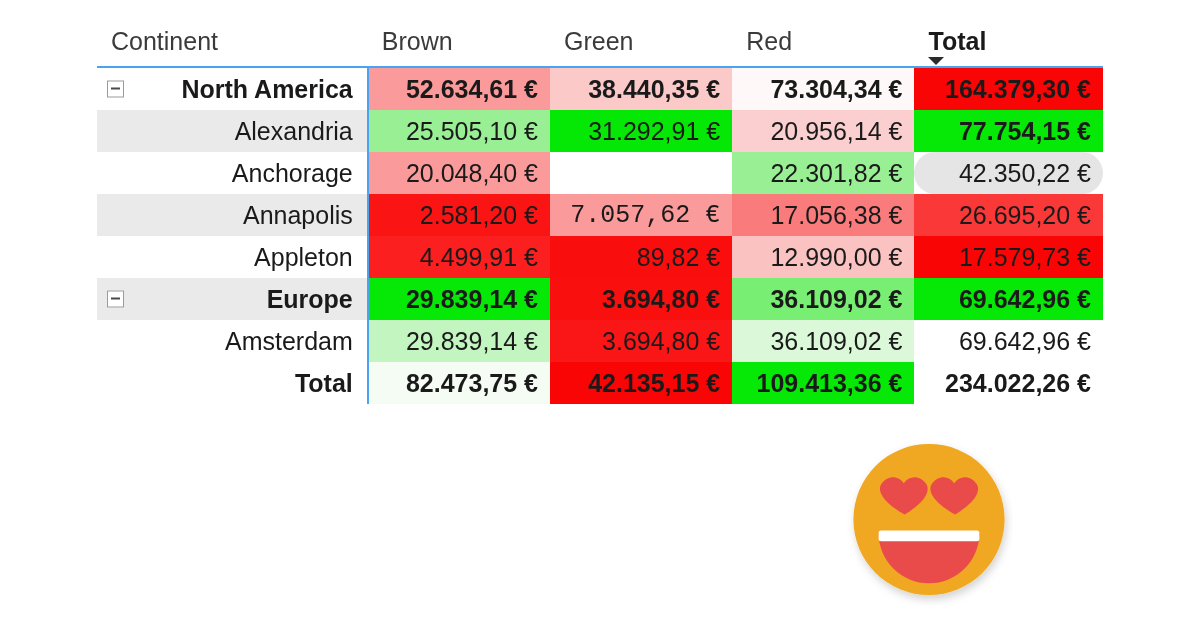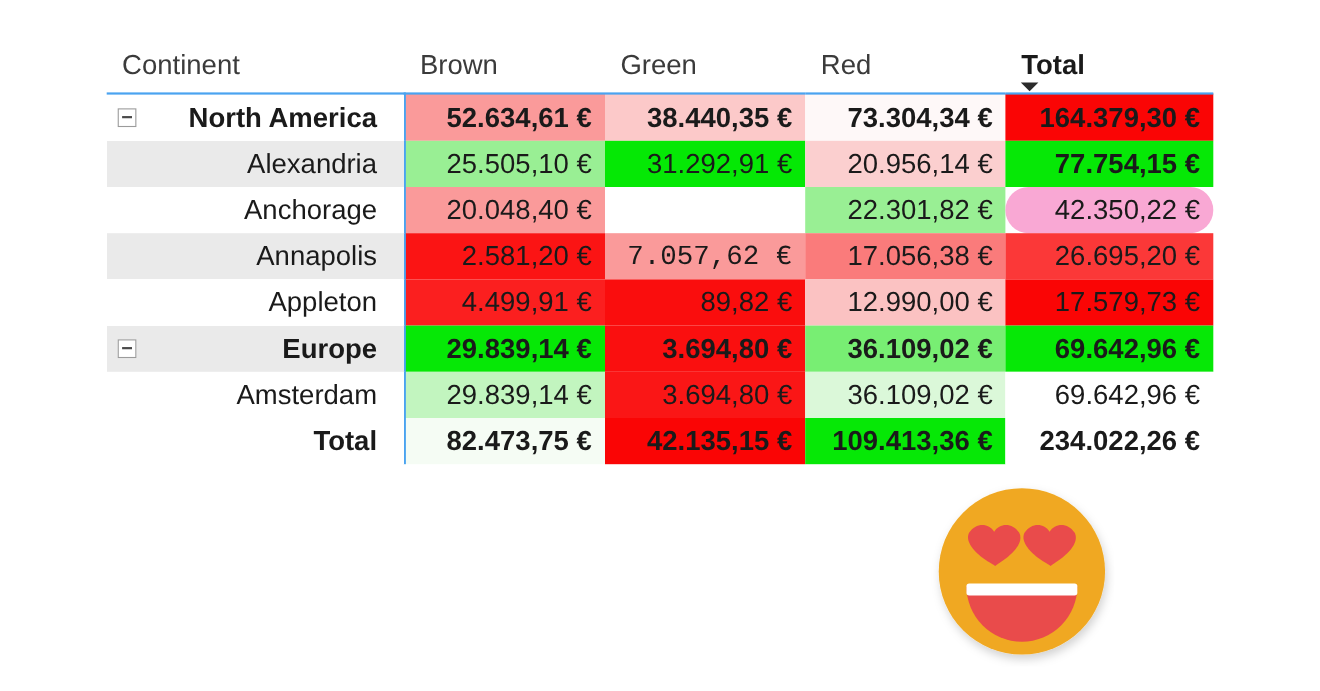--- a/index.html
+++ b/index.html
@@ -13,21 +13,21 @@
     position: relative;
     overflow: hidden;
     font-family: "Liberation Sans", sans-serif;
     -webkit-font-smoothing: antialiased;
   }
 
   
   #matrix-visual {
     position: absolute;
     left: 97px;
-    top: 22px;
+    top: 4px;
     width: 1006px;
   }
 
   table.matrix {
     border-collapse: collapse;
     width: 1006px;
     table-layout: fixed;
   }
 
   table.matrix col.c-rowhdr { width: 260px; }
@@ -67,21 +67,21 @@
     height: 42px;
     padding: 0 12px;
     white-space: nowrap;
     color: #1a1a1a;
   }
   tbody tr.r-stripe td.rowhdr { background: #eaeaea; }
   tbody tr td.rowhdr {
     text-align: right;
     background: #ffffff;
     position: relative;
-    padding-right: 24px;
+    padding-right: 14px;
     border-right: 2px solid #4aa3f0;
   }
   tbody tr.r-group td.rowhdr { font-weight: bold; }
   tbody tr.r-grandtotal td.rowhdr { font-weight: bold; background: #ffffff; }
 
   tbody tr.r-first td { border-top: 2px solid #4aa3f0; }
 
   td.num {
     text-align: right;
     font-variant-numeric: tabular-nums;
@@ -166,21 +166,21 @@
           <td class="num" style="background: rgb(153, 239, 148);"><span>25.505,10 €</span></td>
           <td class="num" style="background: rgb(5, 232, 5);"><span>31.292,91 €</span></td>
           <td class="num" style="background: rgb(251, 207, 207);"><span>20.956,14 €</span></td>
           <td class="num" style="background: rgb(6, 232, 6); font-weight: bold;"><span>77.754,15 €</span></td>
         </tr>
         <tr class="">
           <td class="rowhdr"><span>Anchorage</span></td>
           <td class="num" style="background: rgb(250, 154, 154);"><span>20.048,40 €</span></td>
           <td class="num" style="background: rgb(255, 255, 255);"><span></span></td>
           <td class="num" style="background: rgb(153, 239, 148);"><span>22.301,82 €</span></td>
-          <td class="num" style="background: #f9a8d4; border-radius: 21px;"><span>42.350,22 €</span></td>
+          <td class="num" style="background: #e5e5e5; border-radius: 21px;"><span>42.350,22 €</span></td>
         </tr>
         <tr class="r-stripe">
           <td class="rowhdr"><span>Annapolis</span></td>
           <td class="num" style="background: rgb(251, 20, 20);"><span>2.581,20 €</span></td>
           <td class="num" style="background: rgb(250, 154, 154); font-family: Liberation Mono, monospace;"><span>7.057,62 €</span></td>
           <td class="num" style="background: rgb(250, 123, 123);"><span>17.056,38 €</span></td>
           <td class="num" style="background: rgb(251, 56, 56);"><span>26.695,20 €</span></td>
         </tr>
         <tr class="">
           <td class="rowhdr"><span>Appleton</span></td>

